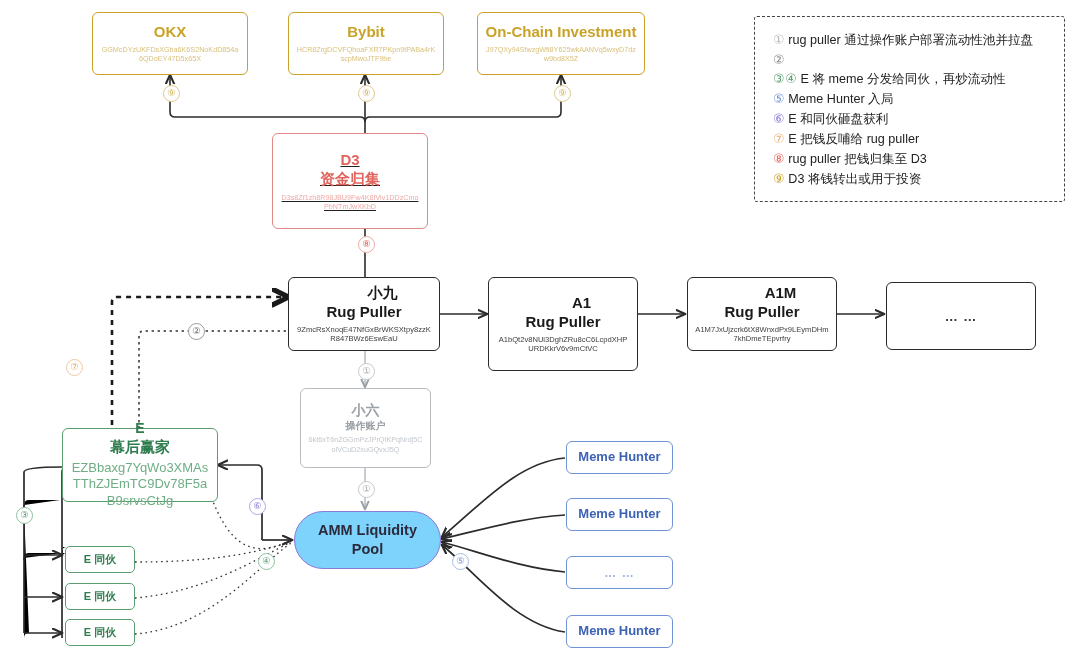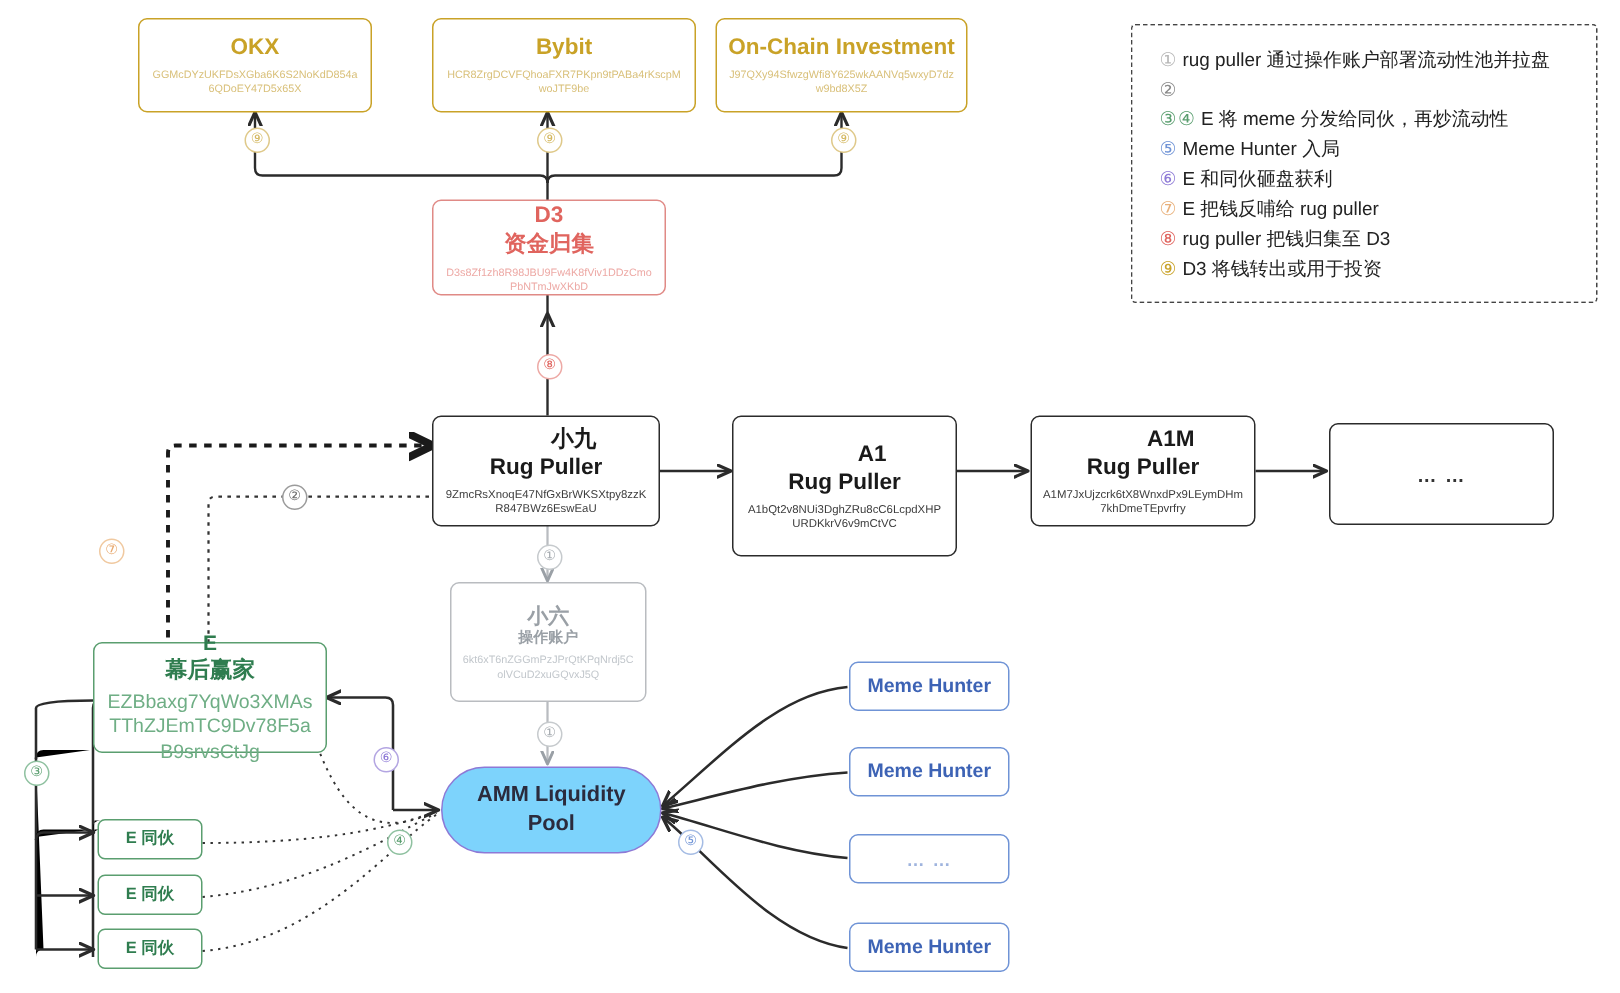--- a/index.html
+++ b/index.html
@@ -145,30 +145,30 @@
     <path d="M565,458 C520,462 485,500 442,537" stroke="#2b2b2b" stroke-width="1.7" fill="none" marker-end="url(#ah)"></path>
     <path d="M565,515 C520,518 480,530 442,539" stroke="#2b2b2b" stroke-width="1.7" fill="none" marker-end="url(#ah)"></path>
     <path d="M565,572 C520,568 480,552 442,542" stroke="#2b2b2b" stroke-width="1.7" fill="none" marker-end="url(#ah)"></path>
     <path d="M565,632 C515,625 475,572 442,545" stroke="#2b2b2b" stroke-width="1.7" fill="none" marker-end="url(#ah)"></path>
   </svg>
 
   <div class="node ex" style="left:92px;top:12px;width:156px;height:63px;">
     <div class="t1">OKX</div>
     <div class="addr">GGMcDYzUKFDsXGba6K6S2NoKdD854a6QDoEY47D5x65X</div>
   </div>
-  <div class="node ex" style="left:288px;top:12px;width:176px;height:63px;">
+  <div class="node ex" style="left:288px;top:12px;width:156px;height:63px;">
     <div class="t1">Bybit</div>
     <div class="addr">HCR8ZrgDCVFQhoaFXR7PKpn9tPABa4rKscpMwoJTF9be</div>
   </div>
   <div class="node ex" style="left:477px;top:12px;width:168px;height:63px;">
     <div class="t1">On-Chain Investment</div>
     <div class="addr">J97QXy94SfwzgWfi8Y625wkAANVq5wxyD7dzw9bd8X5Z</div>
   </div>
 
-  <div class="node d3box" style="left:288px;top:133px;width:156px;height:64px;">
+  <div class="node d3box" style="left:272px;top:133px;width:156px;height:96px;text-decoration:underline;">
     <div class="t1">D3</div>
     <div class="t2">资金归集</div>
     <div class="addr">D3s8Zf1zh8R98JBU9Fw4K8fViv1DDzCmoPbNTmJwXKbD</div>
   </div>
 
   <div class="node rp" style="left:288px;top:277px;width:152px;height:74px;">
     <div class="t1">小九</div>
     <div class="t2">Rug Puller</div>
     <div class="addr">9ZmcRsXnoqE47NfGxBrWKSXtpy8zzKR847BWz6EswEaU</div>
   </div>

